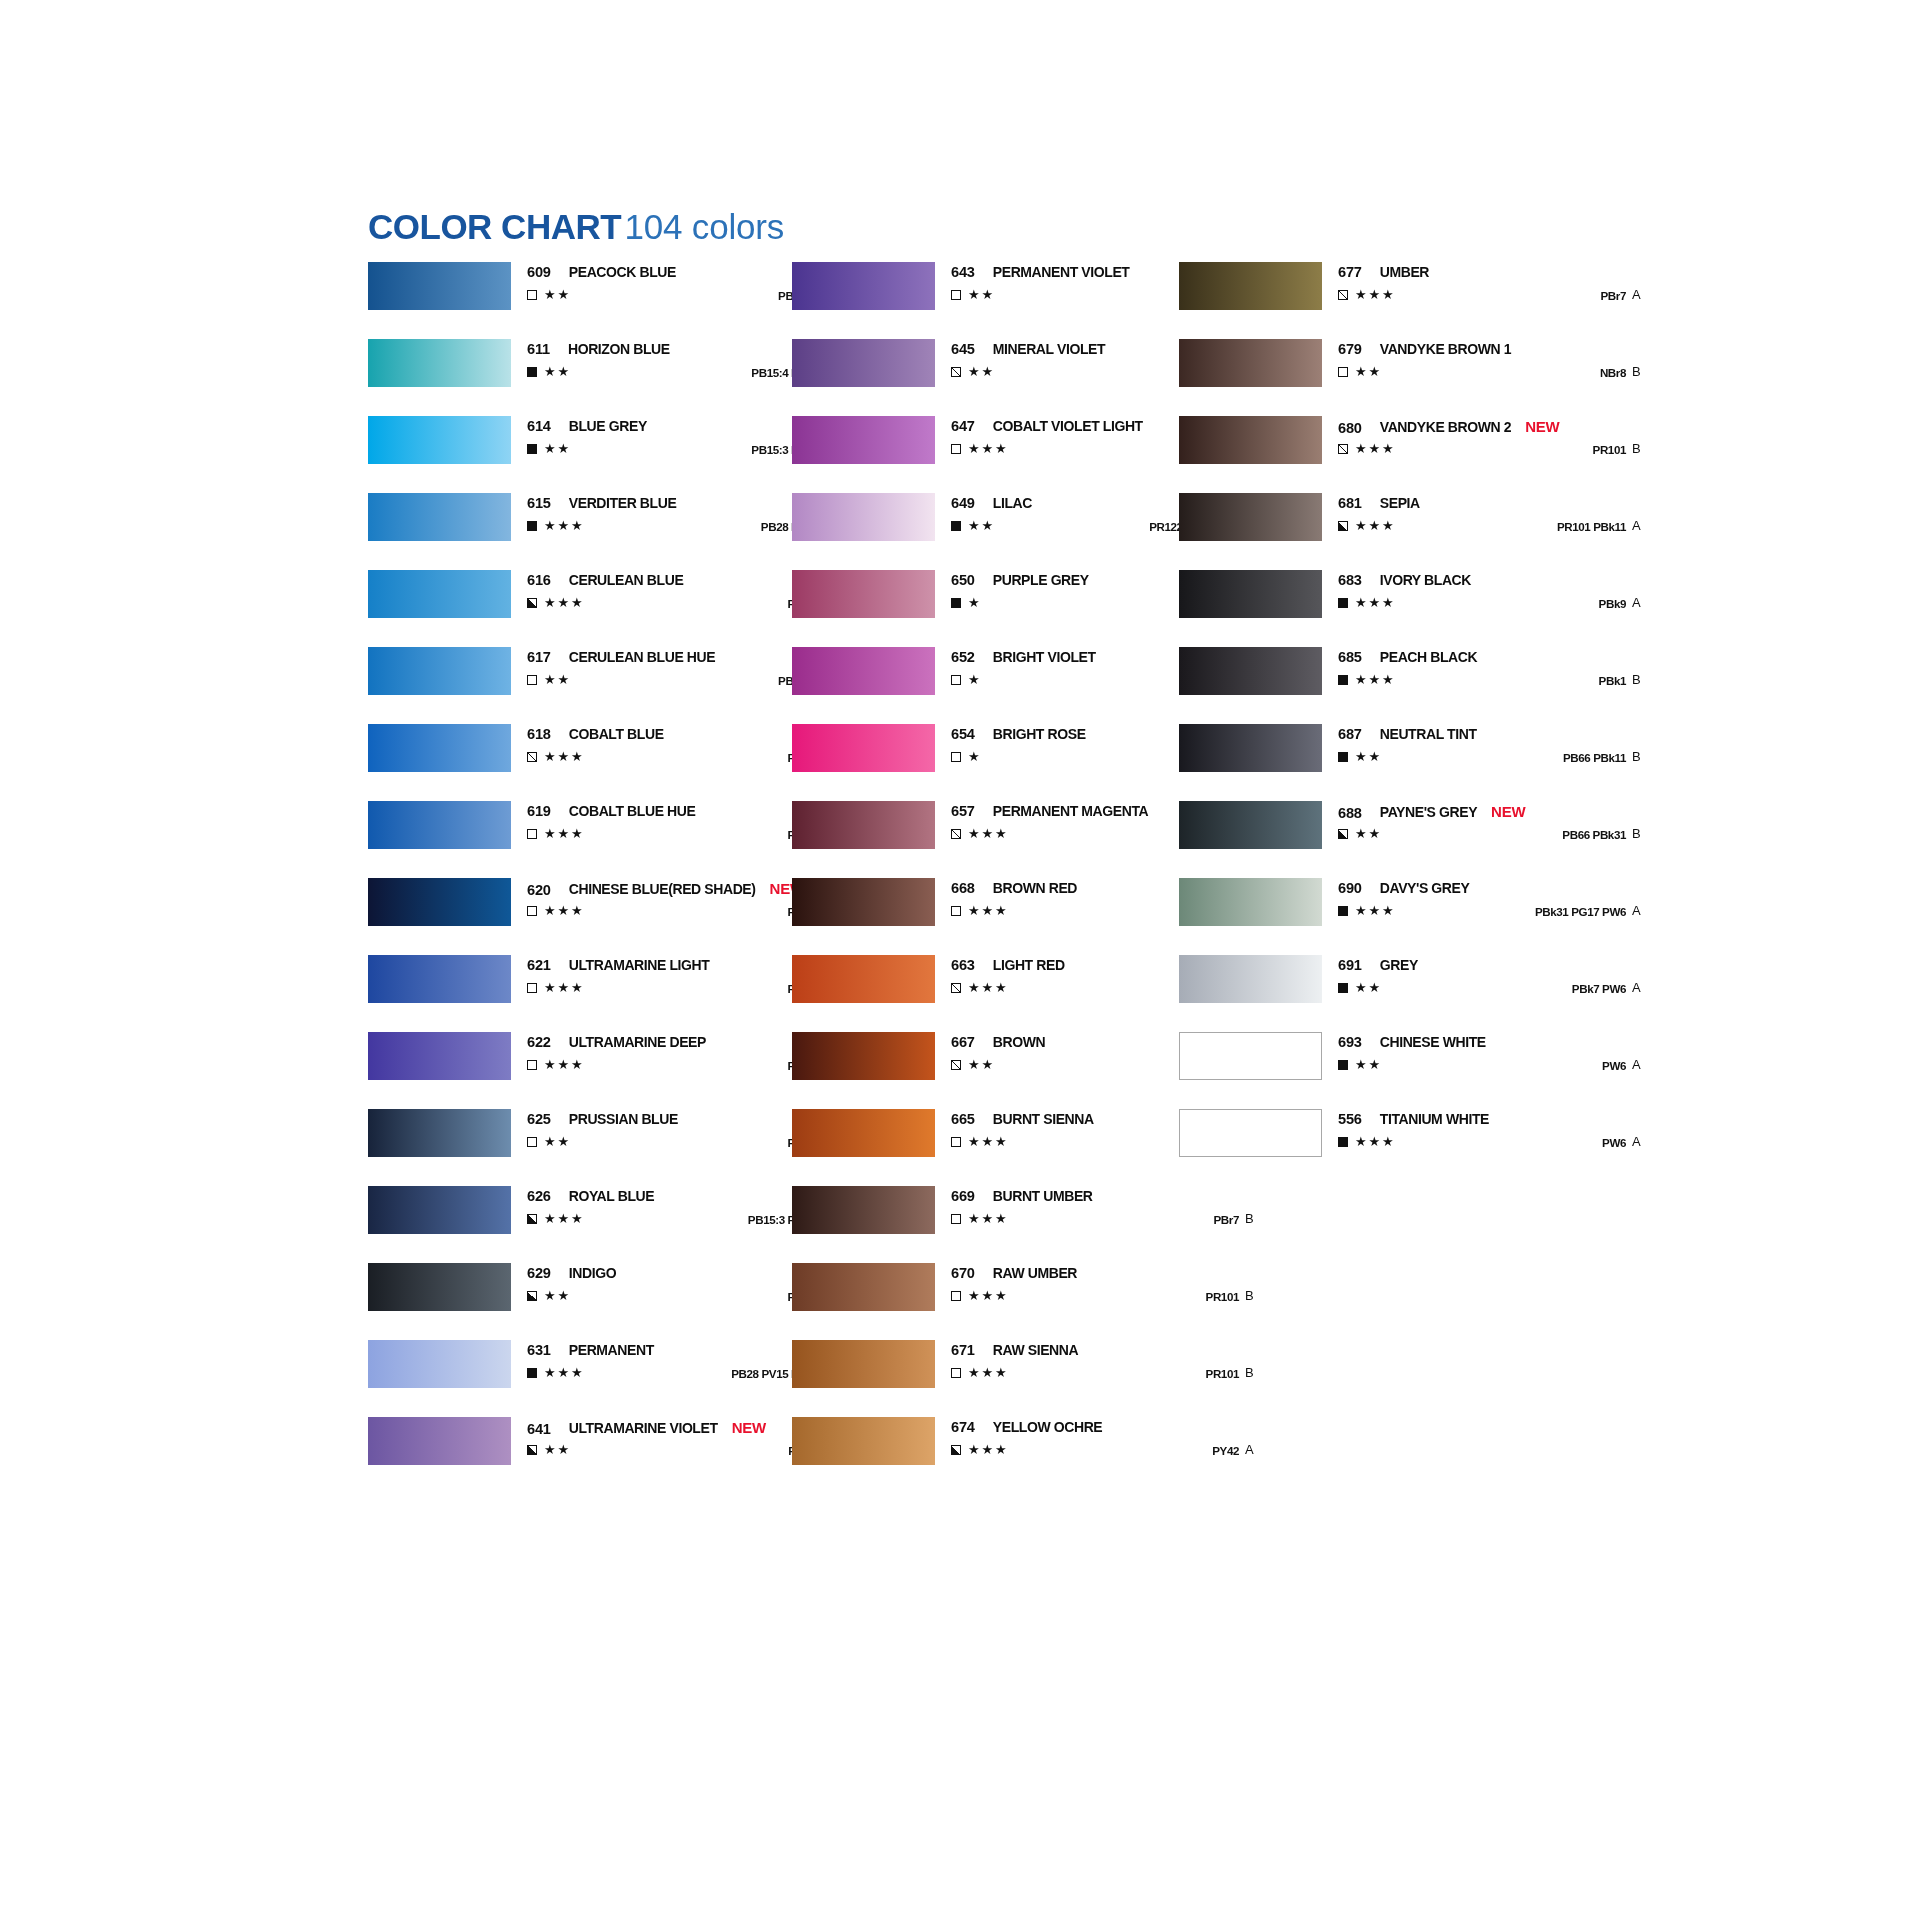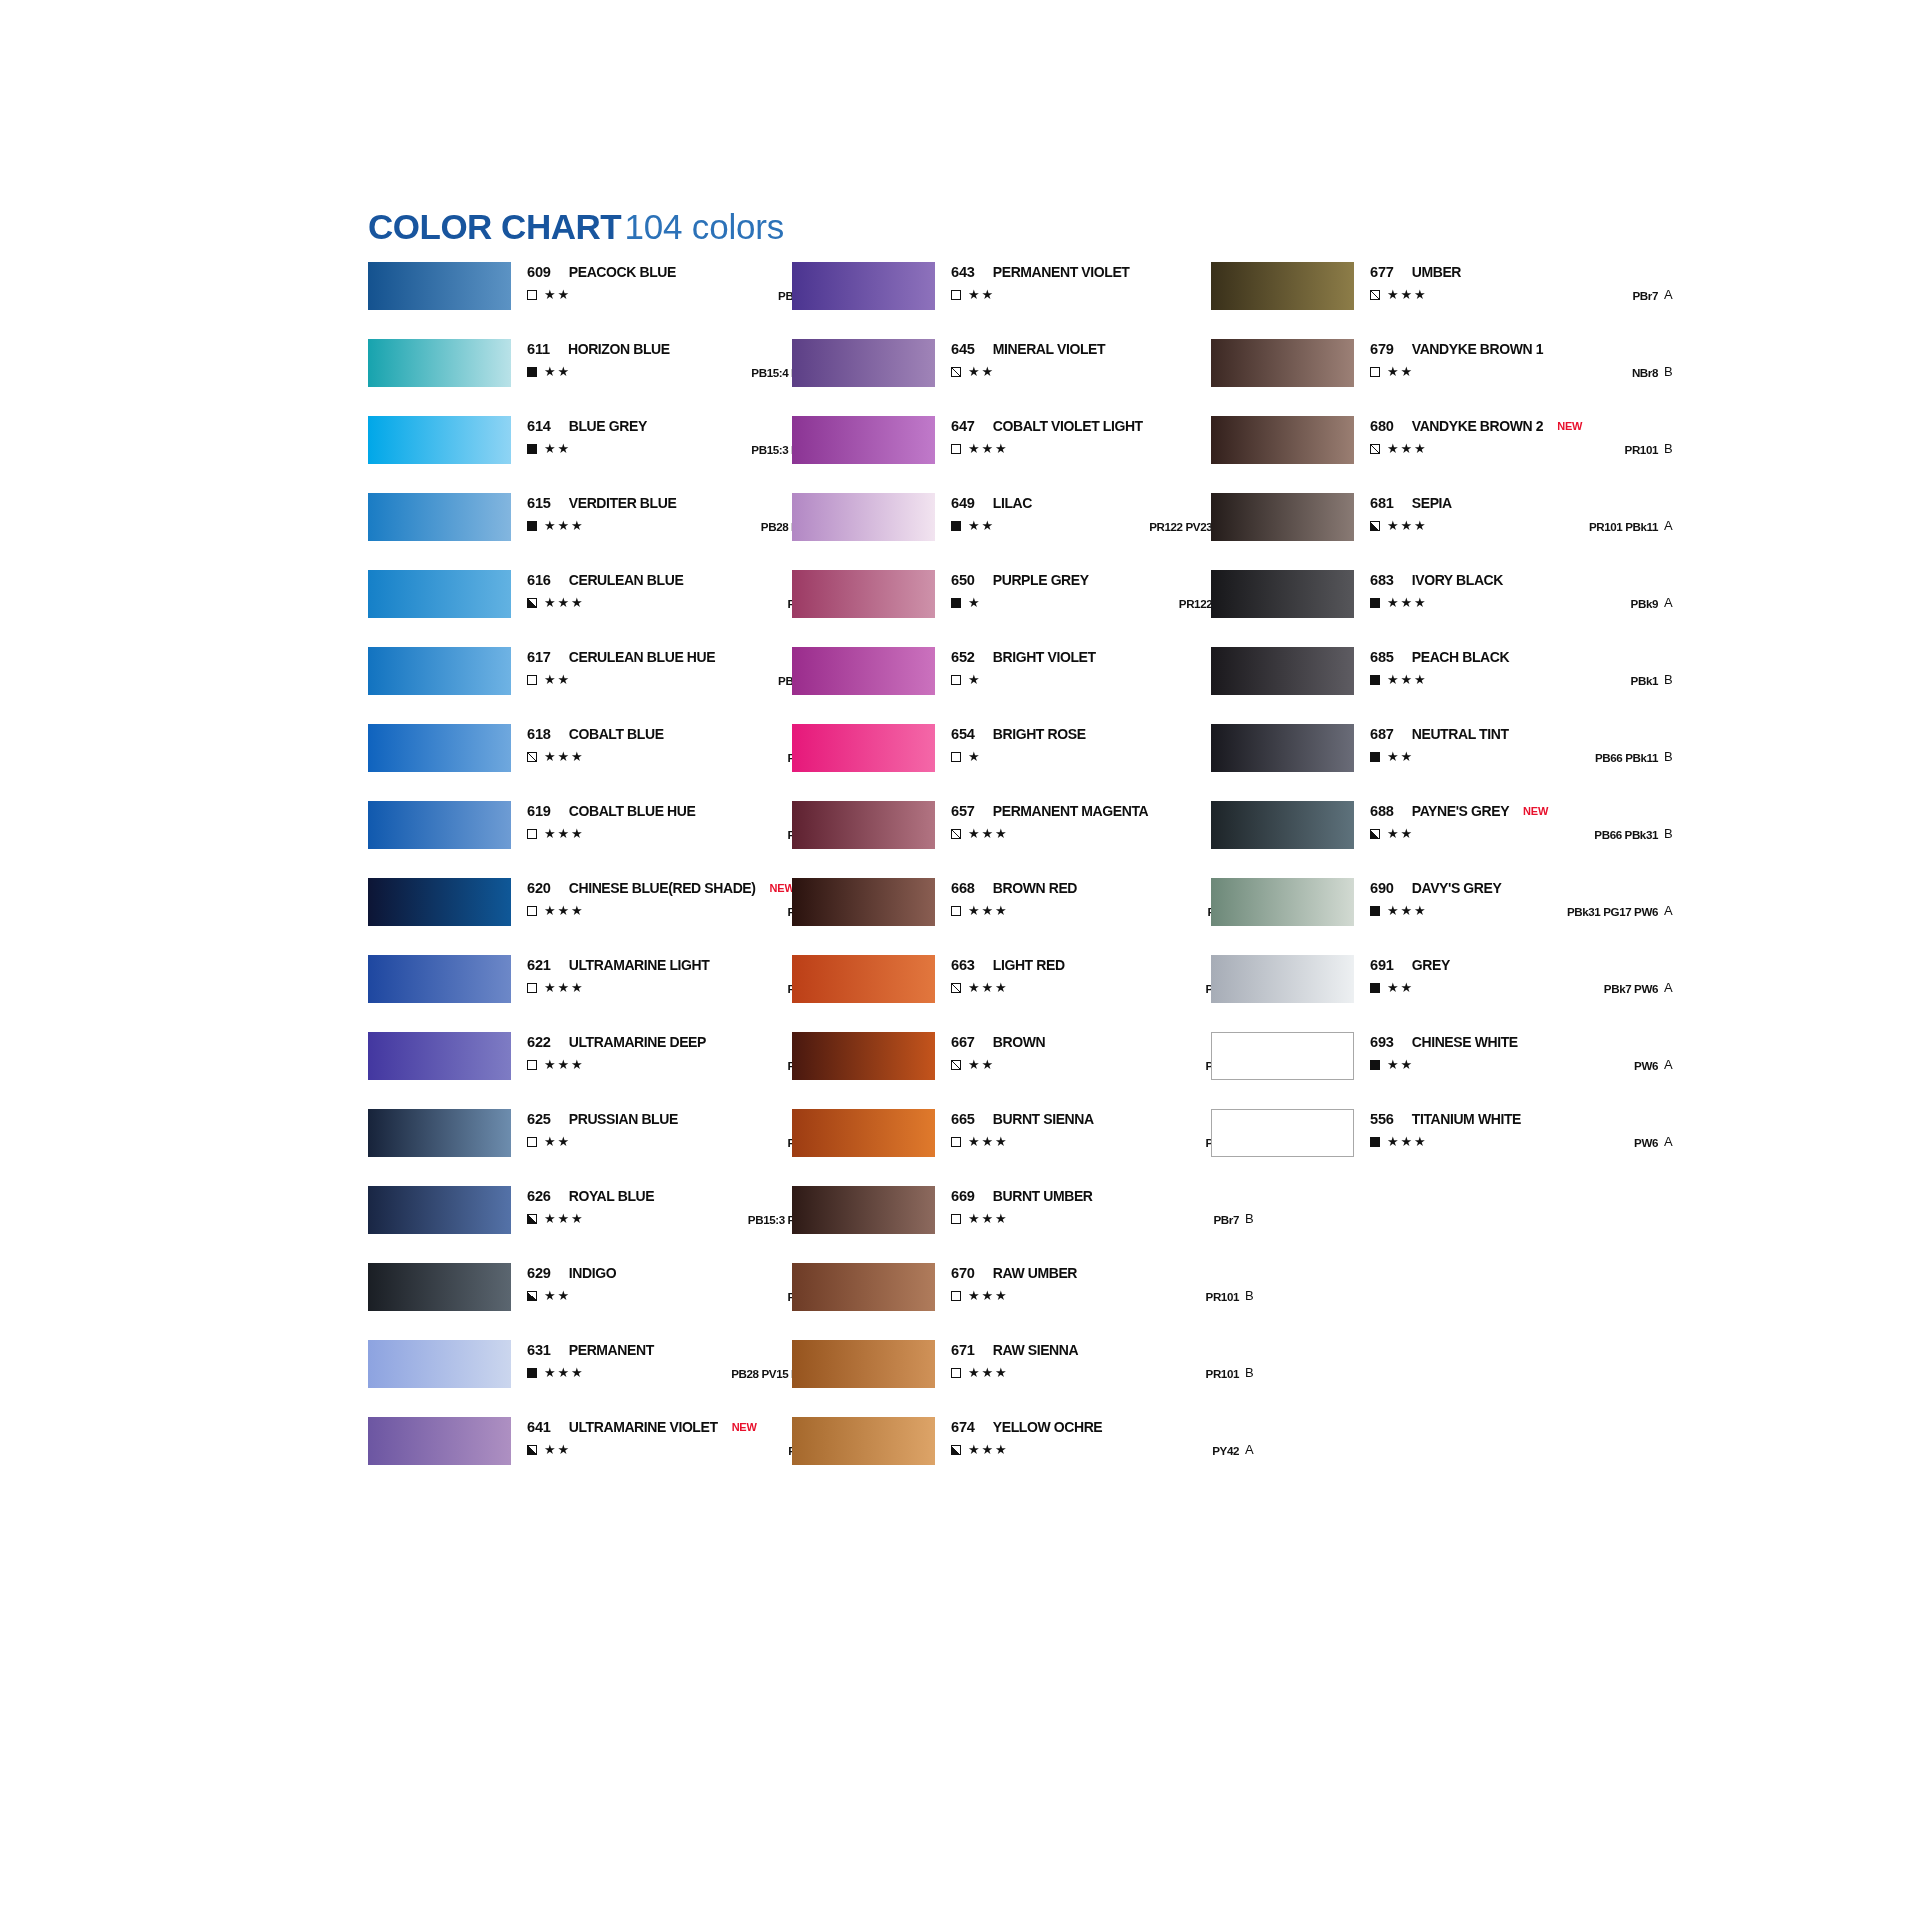--- a/index.html
+++ b/index.html
@@ -49,21 +49,21 @@
     top: 262px;
     width: 1926px;
   }
   .column {
     position: absolute;
     top: 0;
     width: 493px;
   }
   .col-0 { left: 368px; }
   .col-1 { left: 792px; text-decoration: underline; }
-  .col-2 { left: 1211px; }
+  .col-2 { left: 1179px; }
 
   
   .row {
     position: relative;
     height: 77px;
   }
   .swatch {
     position: absolute;
     left: 0;
     top: 0;
@@ -97,21 +97,21 @@
     letter-spacing: -0.2px;
   }
   .cname {
     font-size: 14px;
     font-weight: bold;
     color: #0E0E0E;
     letter-spacing: -0.4px;
     margin-left: 18px;
   }
   .newtag {
-    font-size: 11px;
+    font-size: 15px;
     font-weight: bold;
     color: #E8112D;
     letter-spacing: -0.2px;
     margin-left: 14px;
     vertical-align: 0.8px;
   }
 
   .line-meta {
     position: absolute;
     left: 0;

